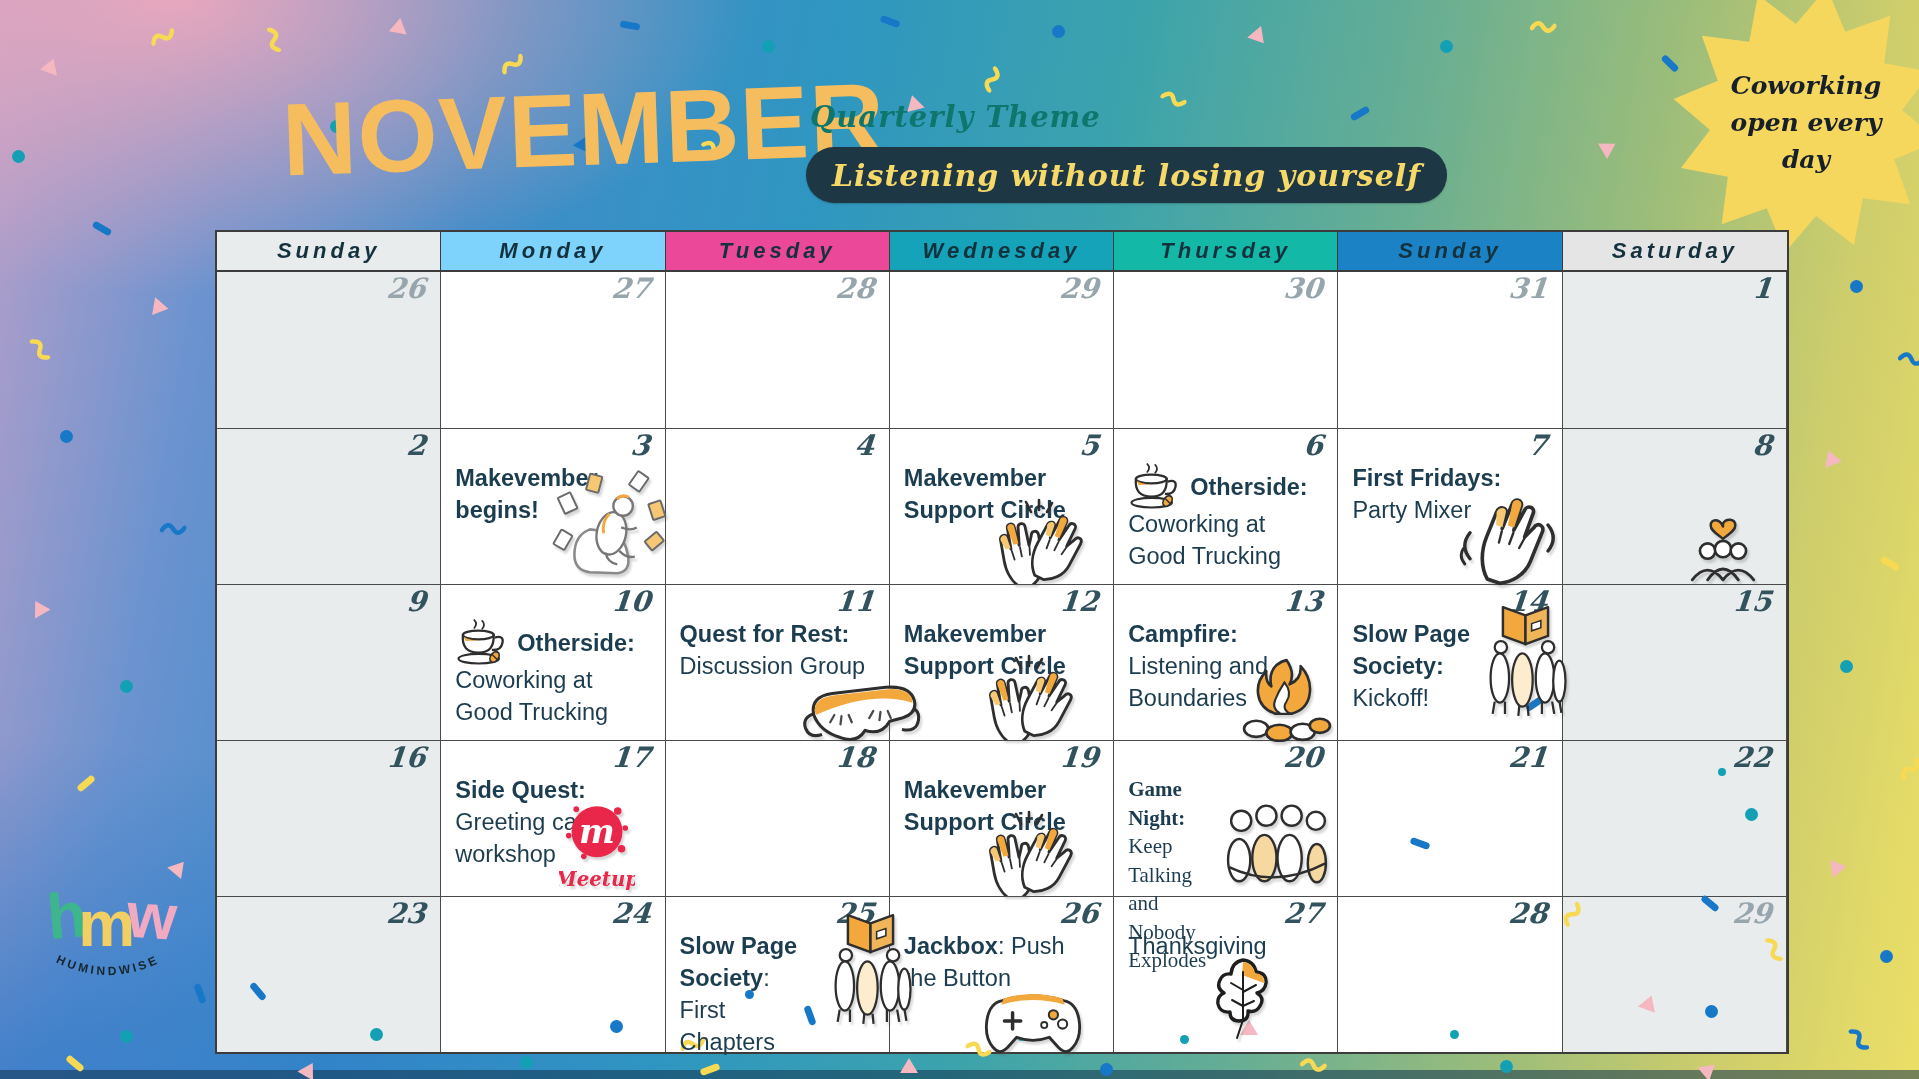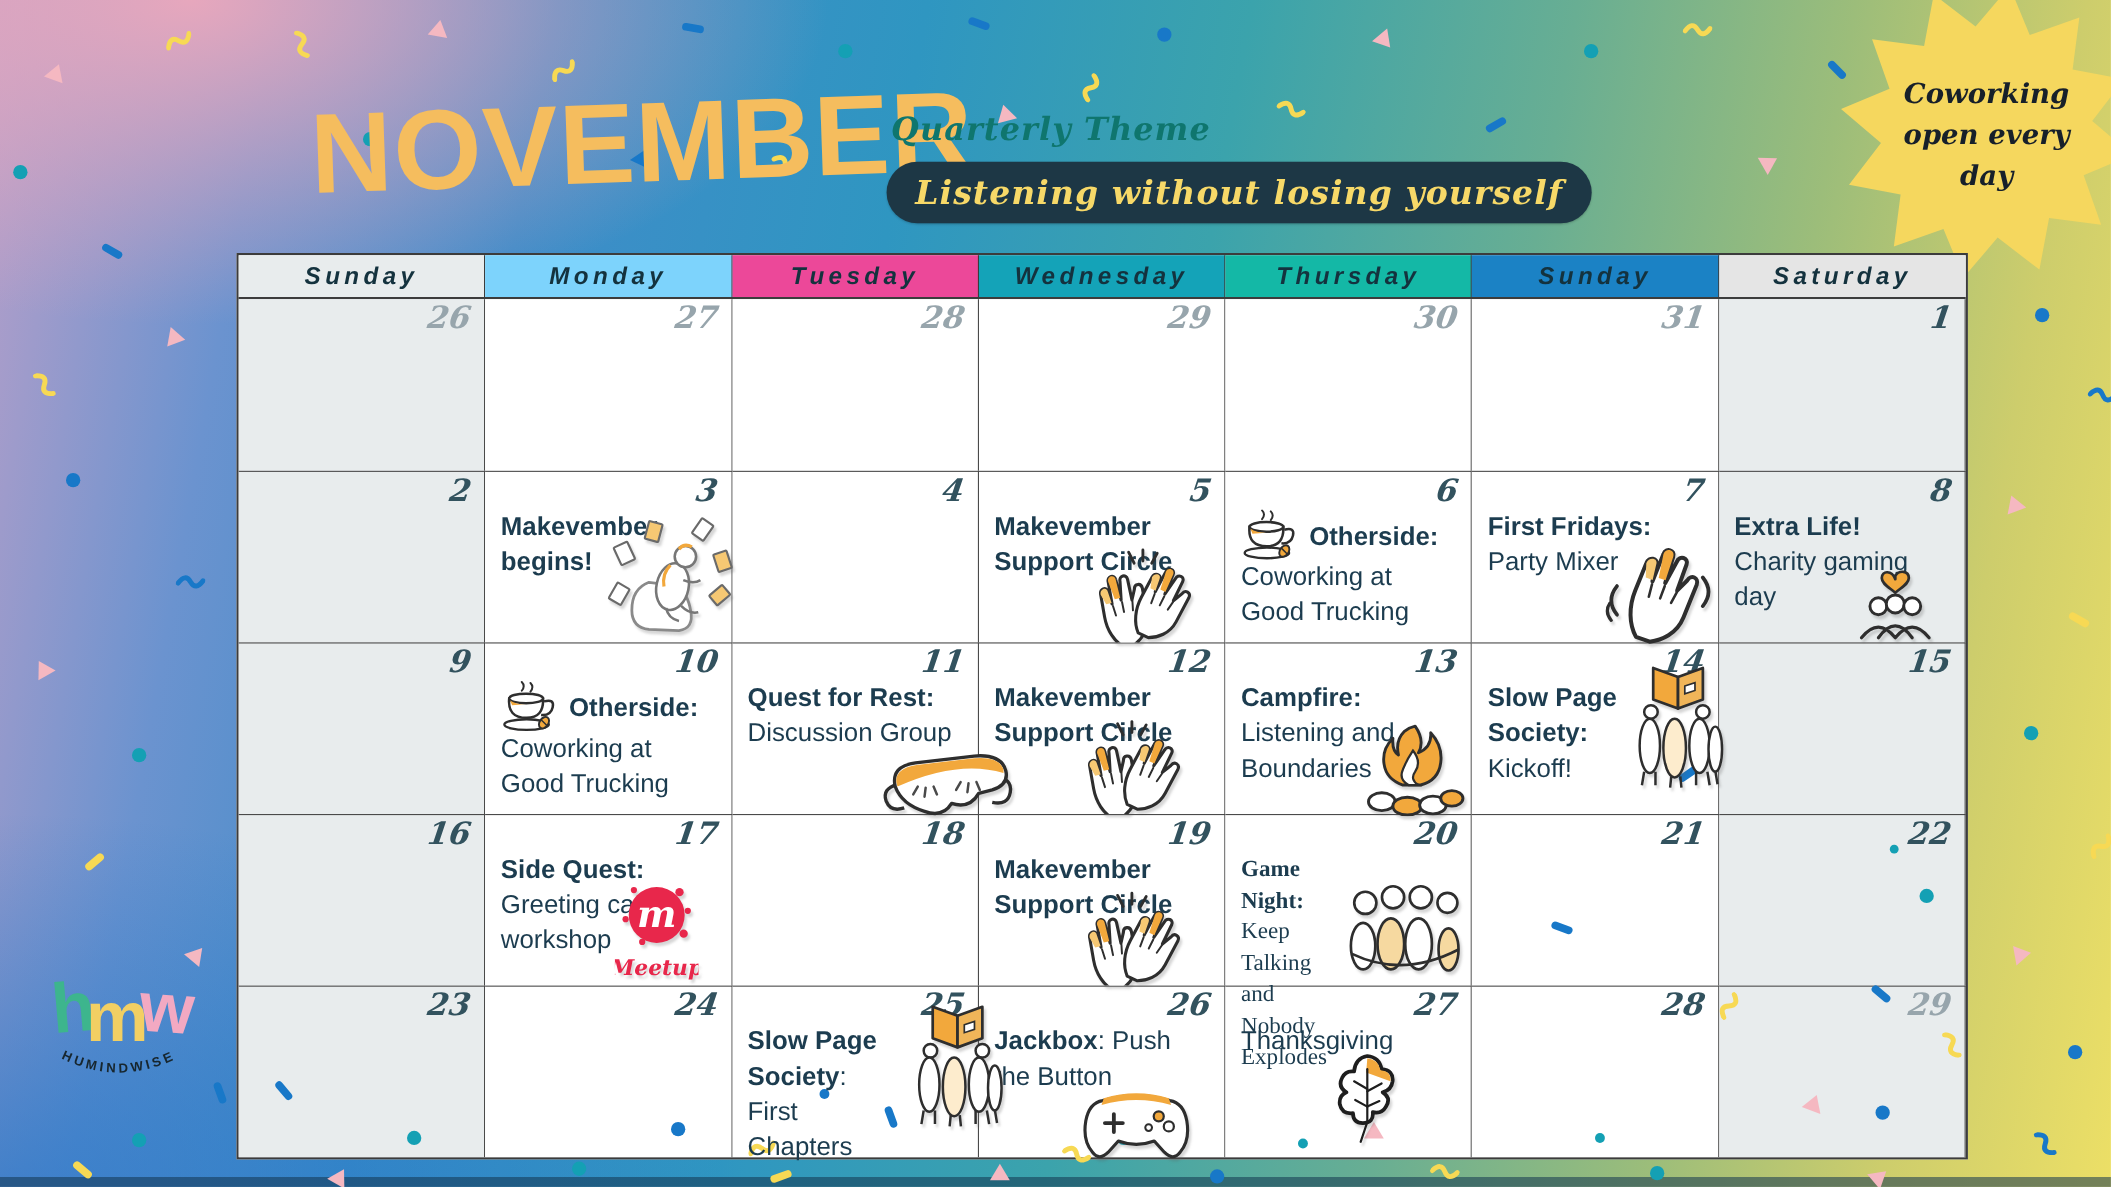--- a/index.html
+++ b/index.html
@@ -260,21 +260,20 @@
               <g transform="translate(12,6) rotate(8 30 40)">
                 <path d="M14 68 C8 60 6 48 9 36 L14 16 C15 11 22 11 21 16 L20 28 L25 8 C26 3 33 4 32 9 L29 28 L35 12 C36 7 43 8 42 13 L38 32 L44 24 C46 19 52 21 51 26 L45 50 C42 62 32 68 24 70 Z" fill="#fff" stroke="#2e2e2e" stroke-width="2.8" stroke-linejoin="round"></path>
                 <path d="M25 8 C26 3 33 4 32 9 L29 26 L24 25 Z" fill="#f2a83c"></path>
                 <path d="M14 16 C15 11 22 11 21 16 L20 27 L15 26 Z" fill="#f6c873"></path>
                 <path d="M20 30 L19 39 M29 30 L27 39 M38 33 L35 41" fill="none" stroke="#2e2e2e" stroke-width="1.8" stroke-linecap="round"></path>
               </g>
             </svg></span>
         </div>
         <div class="cell c6">
           <span class="daynum">8</span>
-          <div class="evt" style="padding-right: 4px;"><b>Extra Life!</b><span> Charity gaming day</span></div>
           <span class="abs-ic" style="right: 22px; bottom: 0px; width: 82px; height: 74px;"><svg viewBox="0 0 80 72" width="82" height="74">
               <path d="M40 16 C37 8 28 8 28 15 c0 5 6 8 12 13 c6-5 12-8 12-13 c0-7-9-7-12-2z" fill="#f2a83c" stroke="#2e2e2e" stroke-width="2.4" stroke-linejoin="round"></path>
               <circle cx="25" cy="40" r="7.5" fill="#fff" stroke="#2e2e2e" stroke-width="2.6"></circle>
               <circle cx="40" cy="38" r="8" fill="#fff" stroke="#2e2e2e" stroke-width="2.6"></circle>
               <circle cx="55" cy="40" r="7.5" fill="#fff" stroke="#2e2e2e" stroke-width="2.6"></circle>
               <path d="M10 68 q15-19 30 0 M25 68 q15-21 30 0 M40 68 q15-19 30 0" fill="none" stroke="#2e2e2e" stroke-width="2.8" stroke-linecap="round"></path>
             </svg></span>
         </div>
         <div class="cell c0">
           <span class="daynum">9</span>

